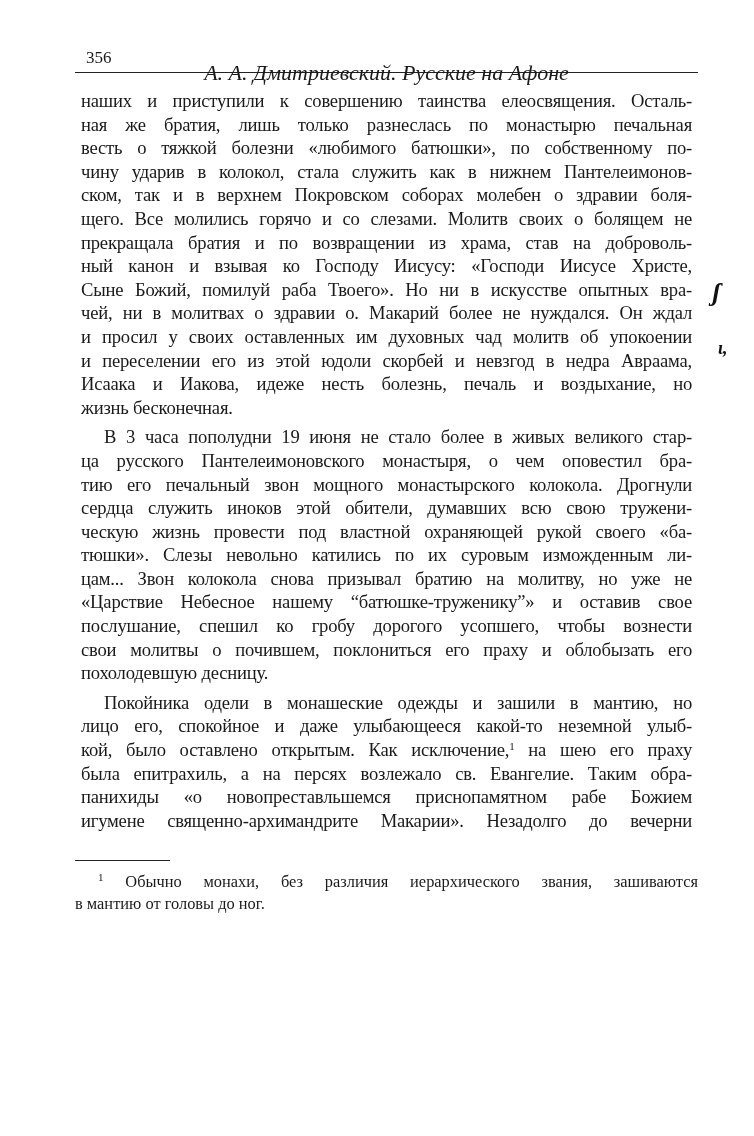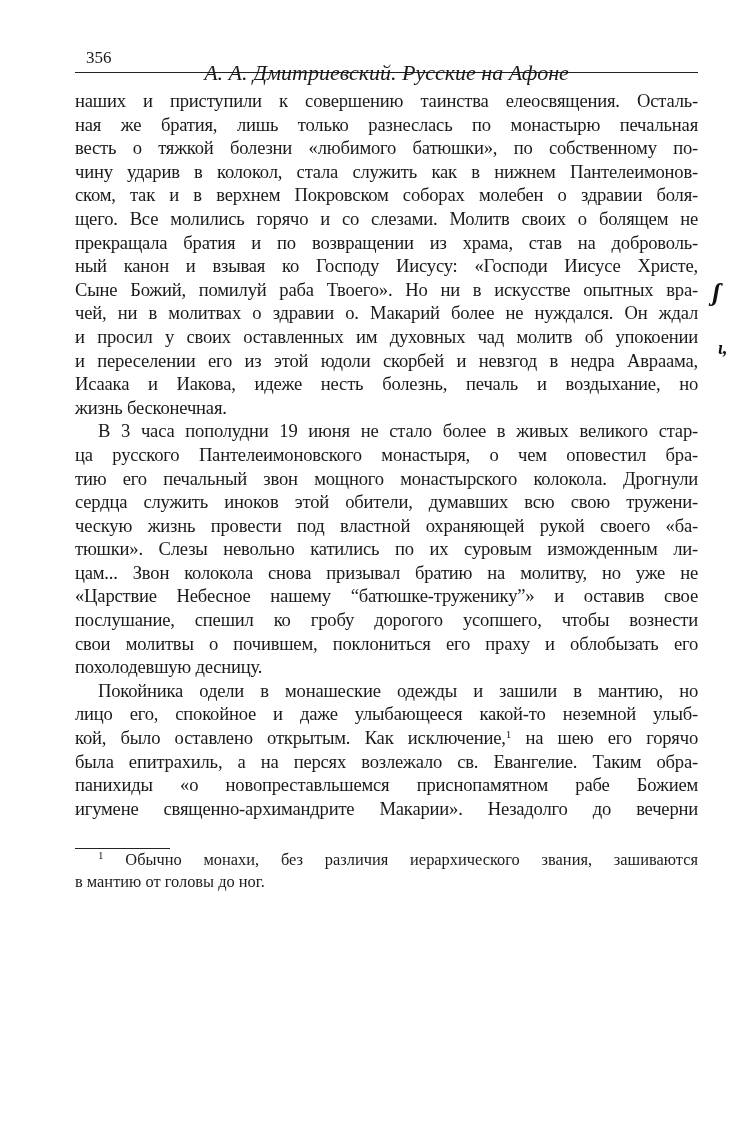--- a/index.html
+++ b/index.html
@@ -5,25 +5,25 @@
   html, body { margin: 0; padding: 0; }
   body {
     width: 754px; height: 1136px; background: #ffffff; position: relative; overflow: hidden;
     font-family: "Liberation Serif", "DejaVu Serif", serif; color: #1a1a1a;
   }
   .page { position: absolute; left: 75px; top: 44px; width: 623px; }
   .running-head { position: relative; height: 28px; border-bottom: 1px solid #222; }
   .page-number { position: absolute; left: 11px; top: 4px; font-size: 17px; }
   .running-title { position: absolute; left: 0; right: 0; top: 16px; text-align: center; font-style: italic; font-size: 22px; }
   .body-text { margin-top: 16px; font-size: 18.6px; line-height: 23.6px; text-align: justify; letter-spacing: -0.2px; }
-  .body-text p { margin: 0; text-indent: 0; }
+  .body-text p { margin: 6px; text-indent: 0; }
   .line { display: block; text-align: justify; text-align-last: justify; white-space: nowrap; }
   .line.last { text-align-last: left; }
   .footnote-rule { width: 95px; border-top: 1px solid #222; margin-top: 28px; }
-  .footnote { margin-top: 0; font-size: 16.4px; line-height: 22px; }
+  .footnote { margin-top: 10px; font-size: 16.4px; line-height: 22px; }
   .footnote .line.first { text-indent: 23px; }
   sup { font-size: 11px; vertical-align: 6px; line-height: 0; }
   .margin-mark { position: absolute; font-family: "Liberation Serif", serif; font-style: italic; font-weight: bold; color: #111; }
 </style>
 </head>
 <body>
 
 <div class="page">
   <div class="running-head">
     <span class="page-number">356</span>
@@ -56,21 +56,21 @@
       <span class="line">тюшки». Слезы невольно катились по их суровым изможденным ли-</span>
       <span class="line">цам... Звон колокола снова призывал братию на молитву, но уже не</span>
       <span class="line">«Царствие Небесное нашему “батюшке-труженику”» и оставив свое</span>
       <span class="line">послушание, спешил ко гробу дорогого усопшего, чтобы вознести</span>
       <span class="line">свои молитвы о почившем, поклониться его праху и облобызать его</span>
       <span class="line last">похолодевшую десницу.</span>
     </p>
     <p>
       <span class="line" style="padding-left:23px">Покойника одели в монашеские одежды и зашили в мантию, но</span>
       <span class="line">лицо его, спокойное и даже улыбающееся какой-то неземной улыб-</span>
-      <span class="line"><span>кой, было оставлено открытым. Как исключение,</span><sup>1</sup><span> на шею его горячо</span></span>
+      <span class="line"><span>кой, было оставлено открытым. Как исключение,</span><sup>1</sup><span> на шею его праху</span></span>
       <span class="line">была епитрахиль, а на персях возлежало св. Евангелие. Таким обра-</span>
       <span class="line">панихиды «о новопреставльшемся приснопамятном рабе Божием</span>
       <span class="line">игумене священно-архимандрите Макарии». Незадолго до вечерни</span>
     </p>
   </div>
 
   <div class="footnote-rule"></div>
   <div class="footnote">
     <span class="line first"><sup>1</sup> <span>Обычно монахи, без различия иерархического звания, зашиваются</span></span>
     <span class="line last">в мантию от головы до ног.</span>

